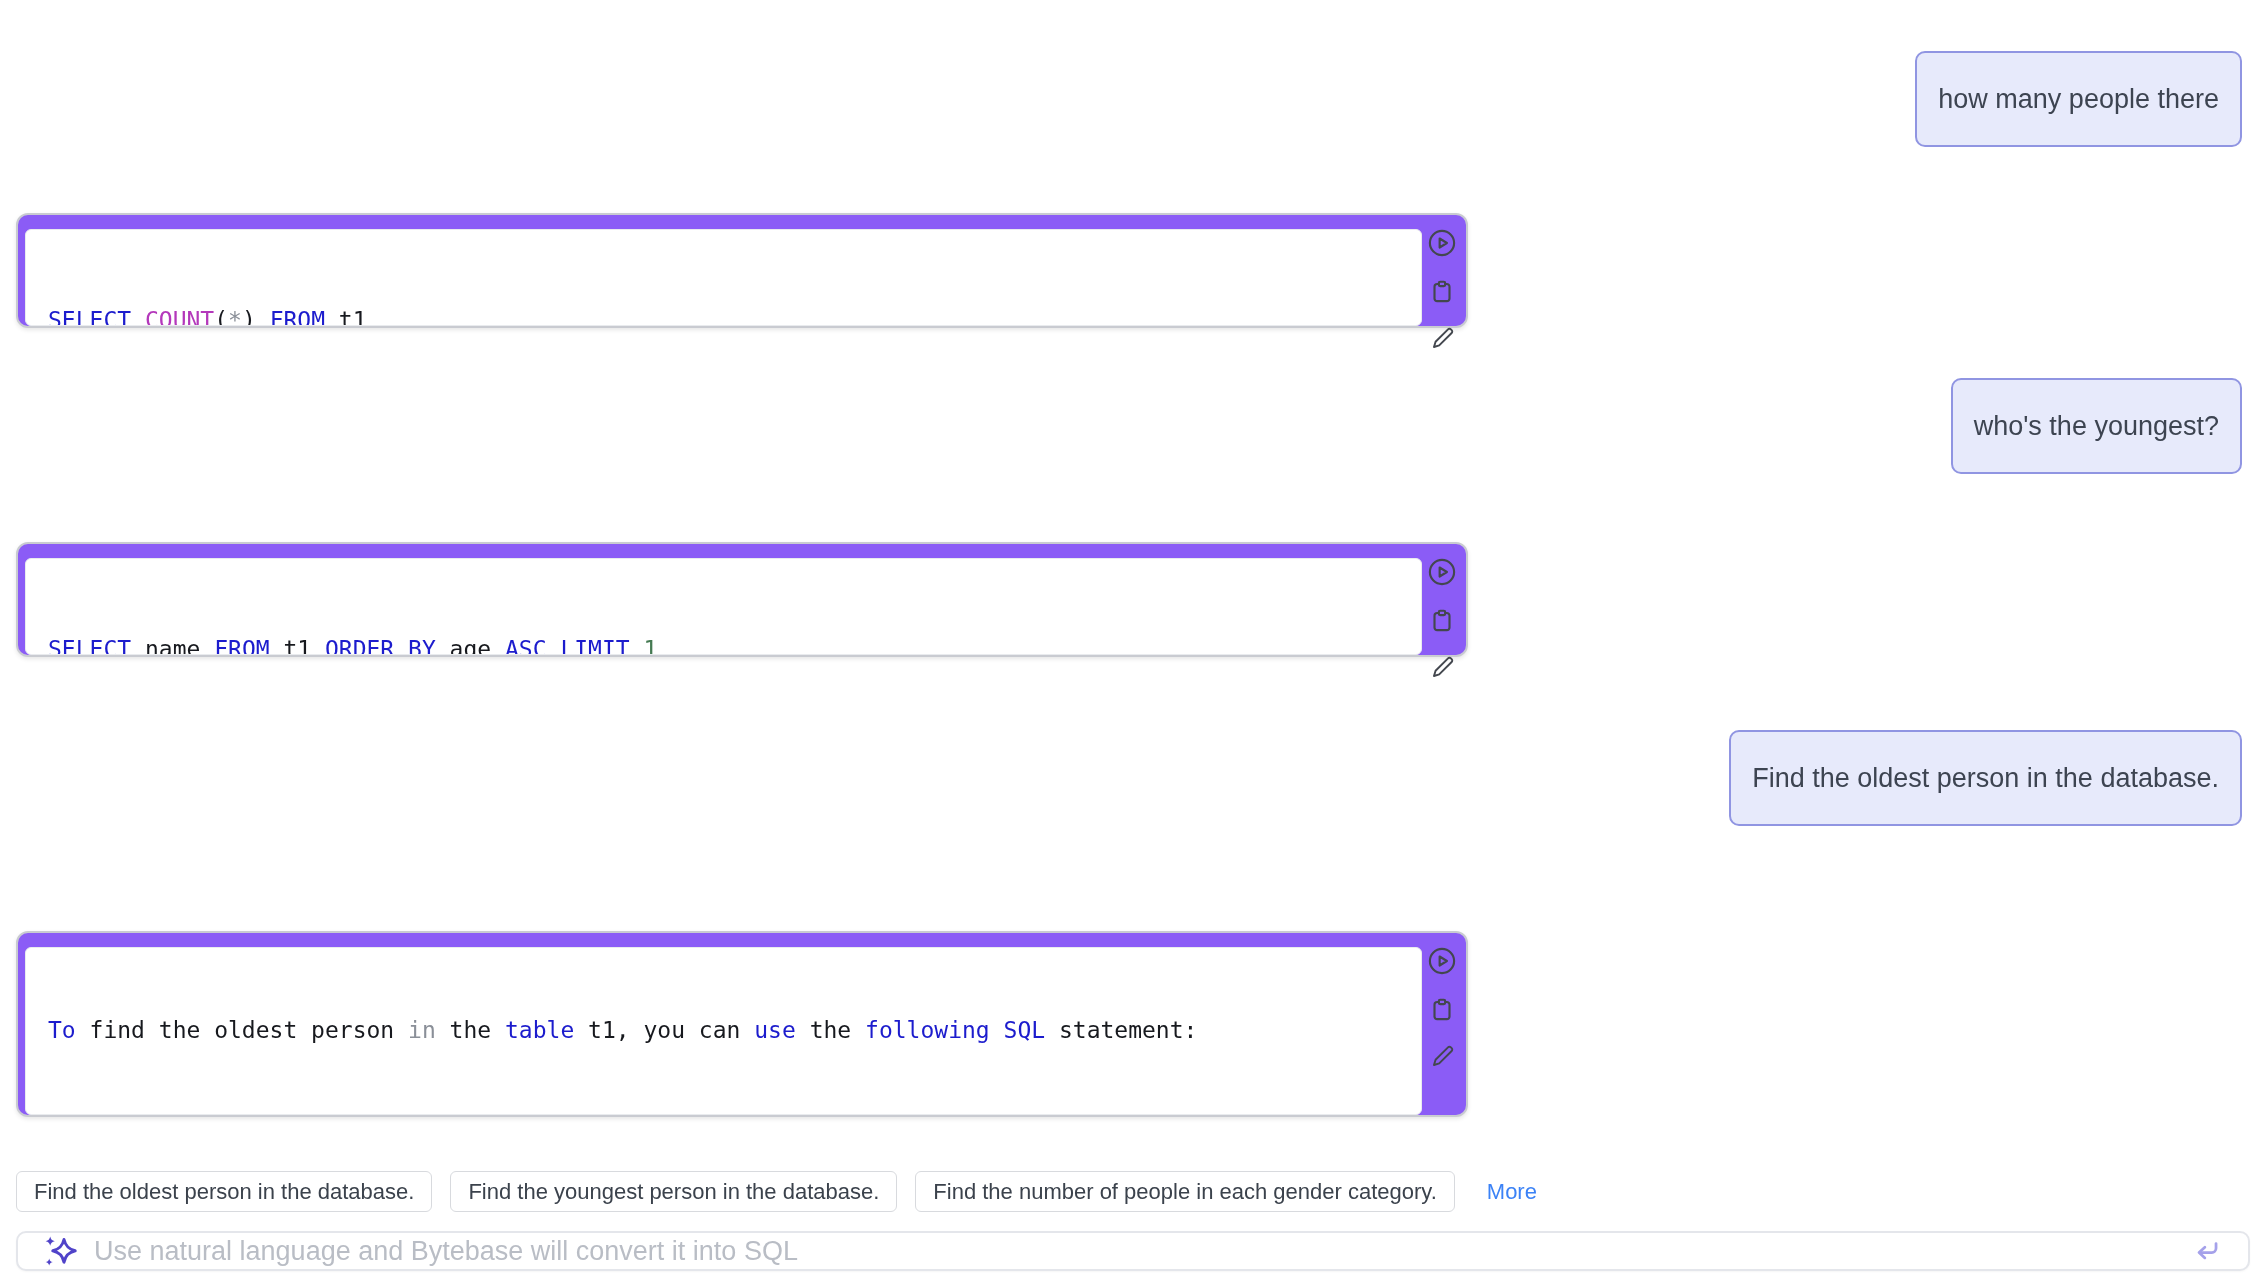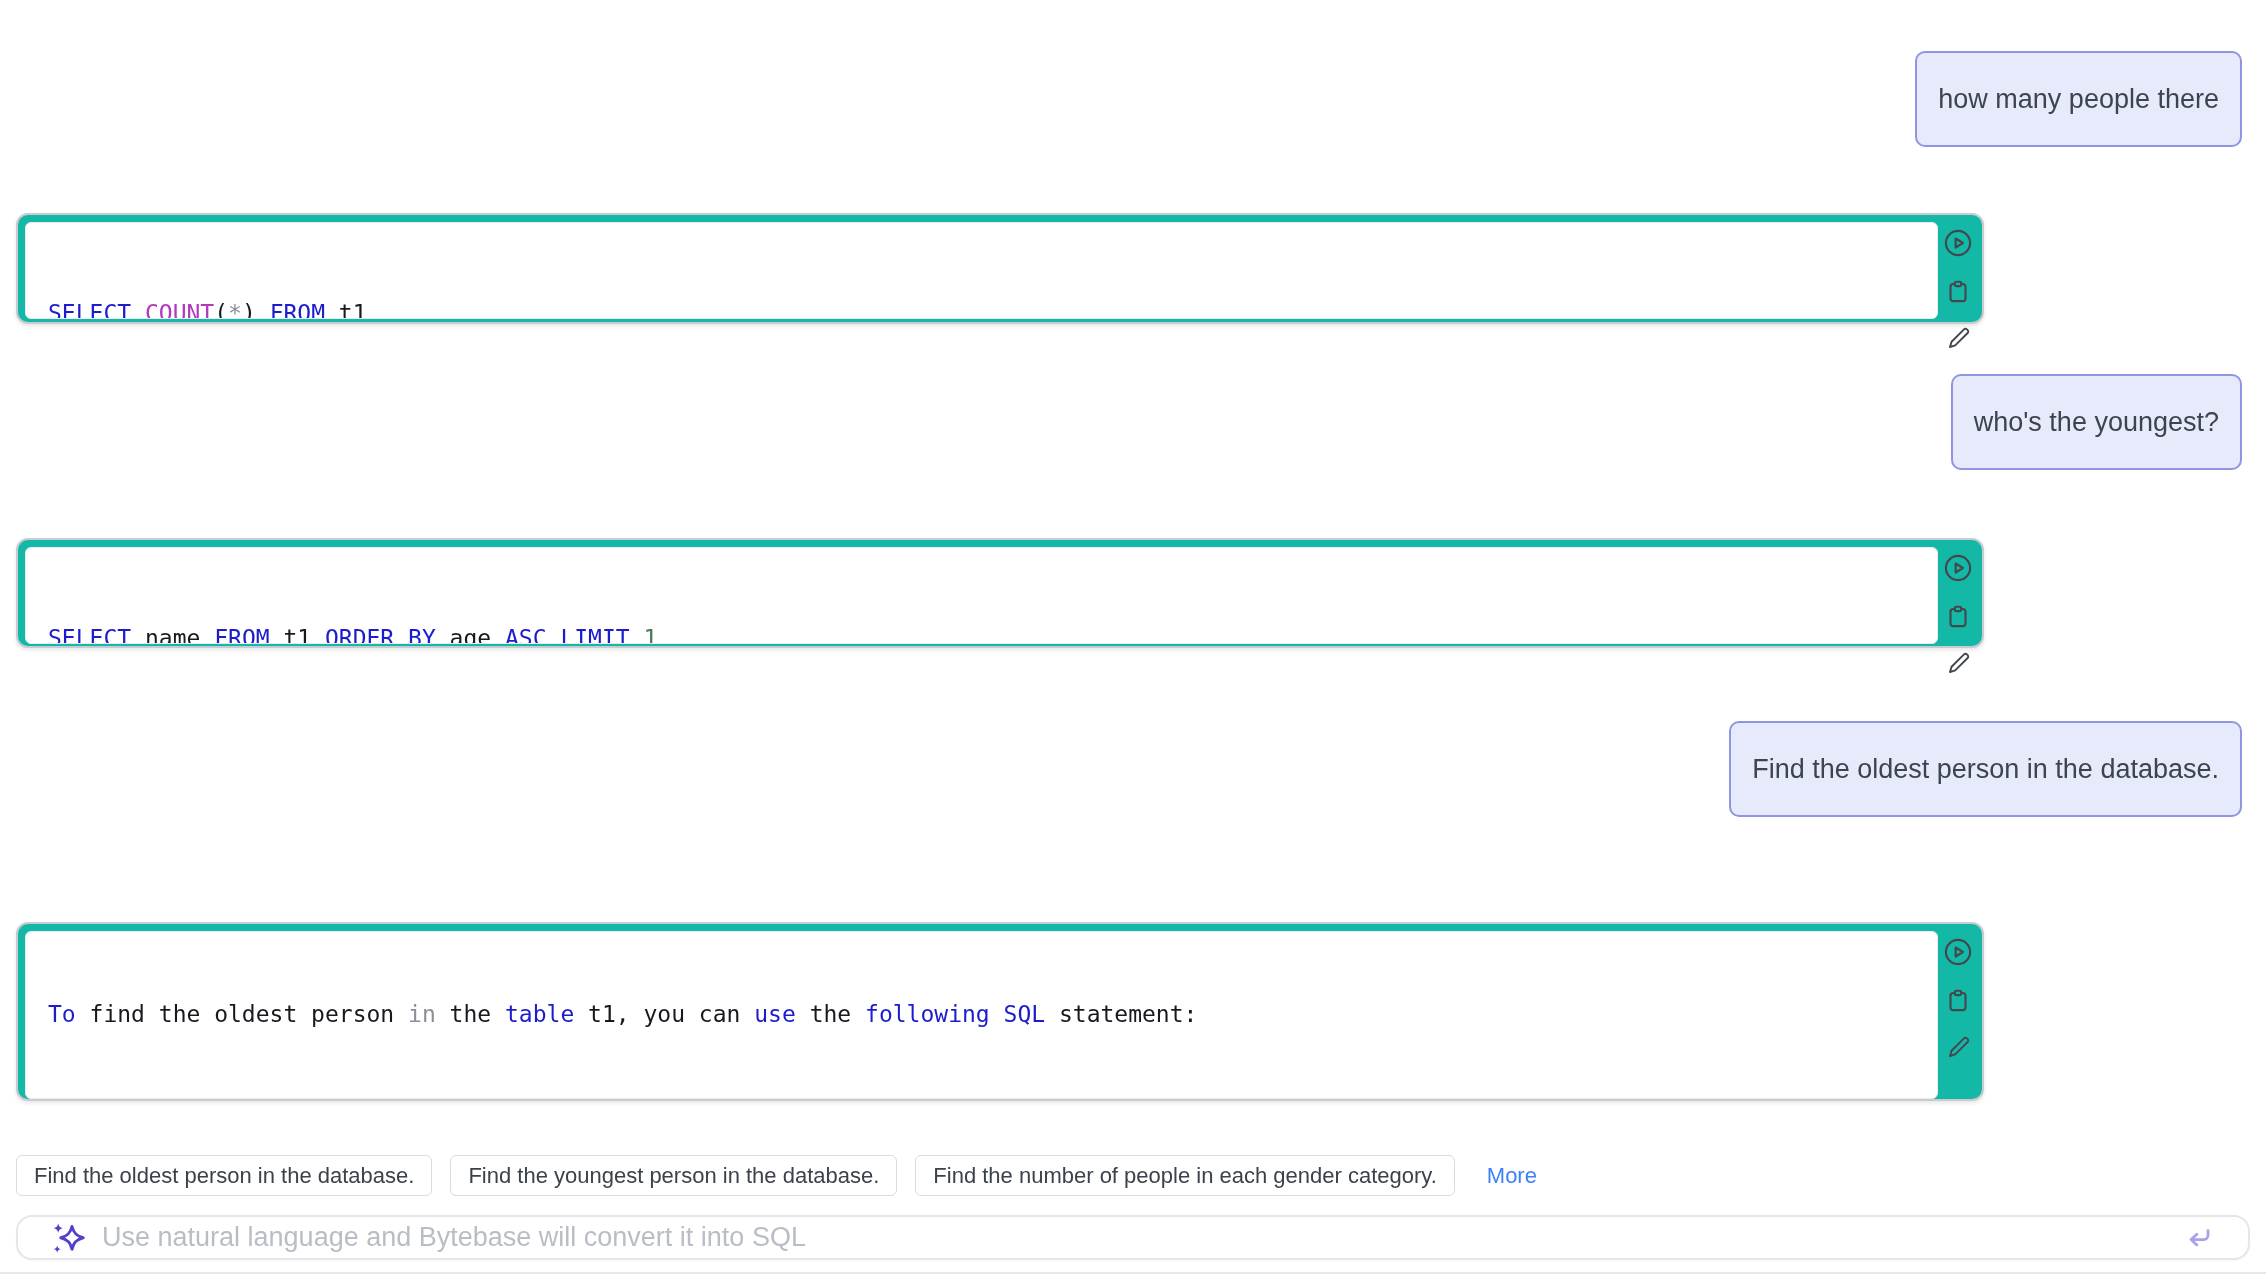--- a/index.html
+++ b/index.html
@@ -26,23 +26,23 @@
     display:inline-block;background:var(--bubble_bg);
     border:2px solid var(--bubble_border);border-radius:10px;
     padding:30px 21px;font-size:27px;line-height:32px;color:#3d4451;
     white-space:nowrap;
   }
   .row-u1{margin-top:51px;}
   .row-u2{margin-top:50px;}
   .row-u3{margin-top:73px;}
   
   .codeblock{
-    position:relative;margin-left:16px;width:1968px;
-    background:#14b8a6;border:2px solid #c9cbd1;border-radius:12px;
-    padding:7px 44px 0 7px;box-shadow:0 2px 4px rgba(0,0,0,.10);
+    position:relative;margin-left:16px;width:1452px;
+    background:#8b5cf6;border:2px solid #c9cbd1;border-radius:12px;
+    padding:14px 44px 0 7px;box-shadow:0 2px 4px rgba(0,0,0,.10);
   }
   .codeblock.short{height:153px;margin-top:66px;}
   .codeblock.b2{margin-top:68px;}
   .codeblock.tall{height:190px;margin-top:105px;}
   .surface{
     background:#ffffff;border:1px solid #e9ebee;border-radius:6px;
     overflow:hidden;white-space:pre;
     font-family:"DejaVu Sans Mono","Liberation Mono",monospace;
     font-size:23px;color:var(--code_text);width:100%;
   }
@@ -76,22 +76,22 @@
     font-size:22px;color:#3b424c;display:inline-flex;align-items:center;
     font-family:"Liberation Sans",sans-serif;cursor:pointer;white-space:nowrap;
   }
   .more-btn{
     background:none;border:none;font-size:22px;color:#3b82f6;
     margin-left:8px;cursor:pointer;font-family:"Liberation Sans",sans-serif;
   }
   
   .composer{
     margin:19px 16px 0 16px;height:62px;width:2234px;
-    border:2px solid #e4e6eb;border-radius:16px;background:#fff;
-    display:flex;align-items:center;padding:0 32px;
+    border:2px solid #e4e6eb;border-radius:10px;background:#fff;
+    display:flex;align-items:center;padding:0 24px;
     box-shadow:0 1px 2px rgba(0,0,0,.04);
   }
   .composer input{
     flex:1;border:none;outline:none;font-size:27px;color:#3d4451;
     font-family:"Liberation Sans",sans-serif;background:transparent;min-width:0;
   }
   .composer input::placeholder{color:#b9bdc5;opacity:1;}
   .sparkle{margin-right:14px;flex:0 0 auto;}
   .submit-btn{
     flex:0 0 auto;border:none;background:transparent;padding:0;margin-left:16px;cursor:pointer;

